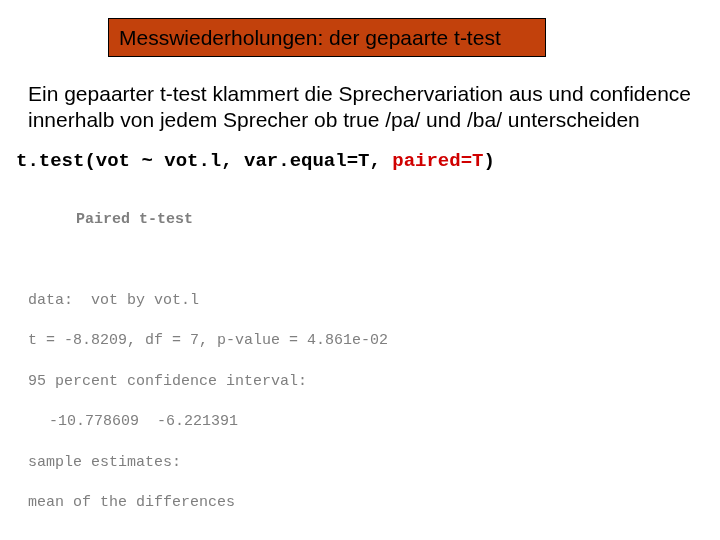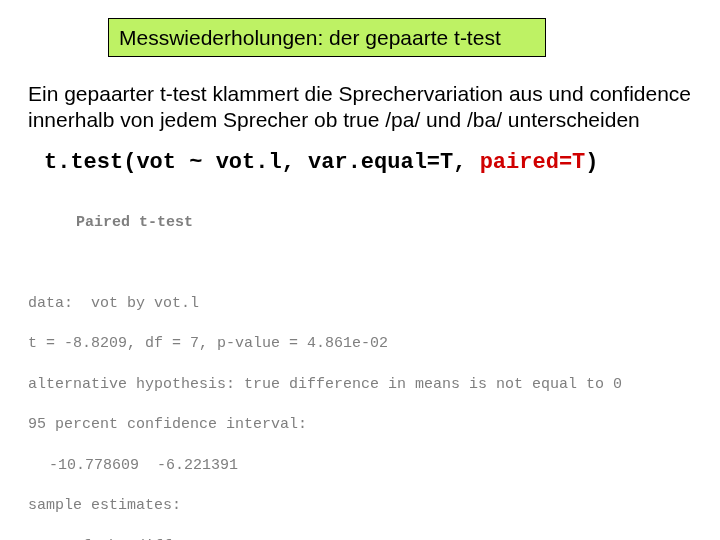--- a/index.html
+++ b/index.html
@@ -19,32 +19,32 @@
     padding: 10px 0 0 0;
   }
   .title-box {
     margin: 8px 0 0 108px;
     width: 438px;
     border: 1px solid #000;
     padding: 6px 10px;
     font-size: 21px;
     line-height: 1.2;
     box-sizing: border-box;
-    background: #bef264;
+    background: #c2410c;
   }
   .explain {
     margin: 24px 28px 0 28px;
     font-size: 21px;
     line-height: 1.25;
   }
   .explain .b { font-weight: normal; }
   .code-call {
-    margin: 16px 0 0 44px;
+    margin: 16px 0 0 16px;
     font-family: "Courier New", Courier, monospace;
-    font-size: 22px;
+    font-size: 19px;
     font-weight: bold;
     color: #000;
   }
   .code-call .red { color: #d00000; }
   .output {
     margin: 18px 0 0 28px;
     font-family: "Courier New", Courier, monospace;
     font-size: 15px;
     line-height: 1.35;
     color: #7f7f7f;
@@ -68,21 +68,20 @@
 
   <div class="code-call">
     <span>t.test(vot ~ vot.l, var.equal=T, </span><span class="red">paired=T</span><span>)</span>
   </div>
 
   <div class="output">
 <div class="indent-big">Paired t-test</div>
 <div>&nbsp;</div>
 <div>data:  vot by vot.l</div>
 <div>t = -8.8209, df = 7, p-value = 4.861e-02</div>
-<div>alternative hypothesis: true difference in means is not equal to 0</div>
 <div>95 percent confidence interval:</div>
 <div class="indent-small"> -10.778609  -6.221391</div>
 <div>sample estimates:</div>
 <div>mean of the differences</div>
 
   </div>
 
 </div>
 
 </body></html>

